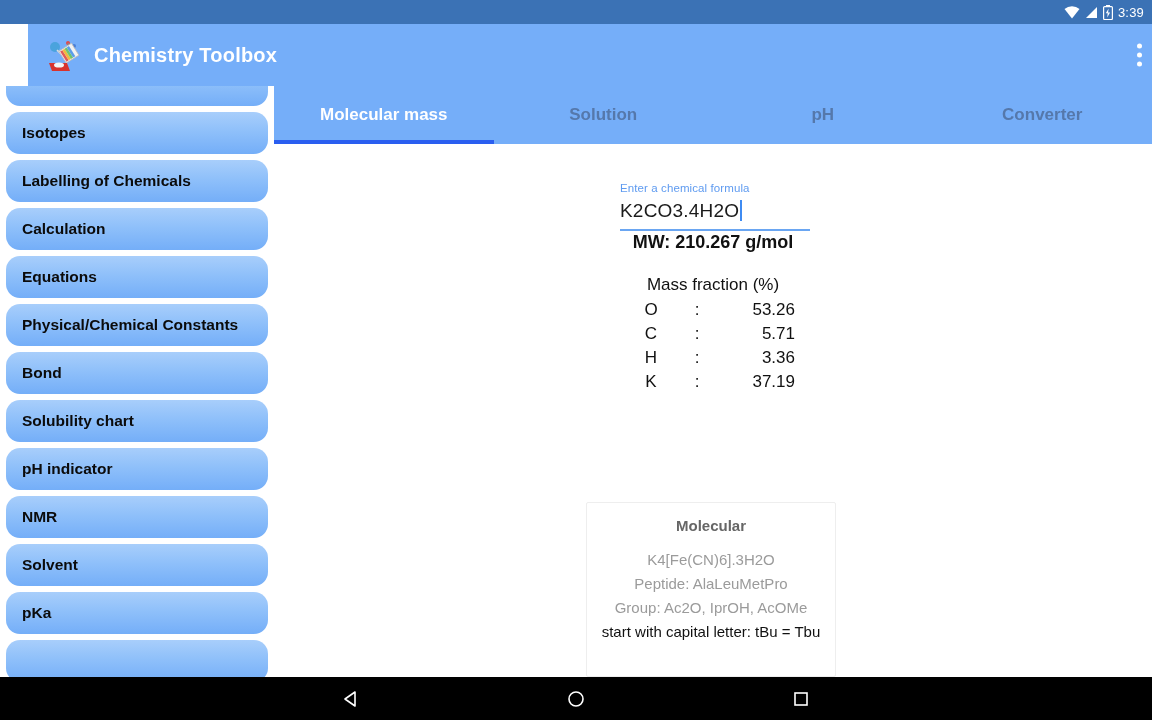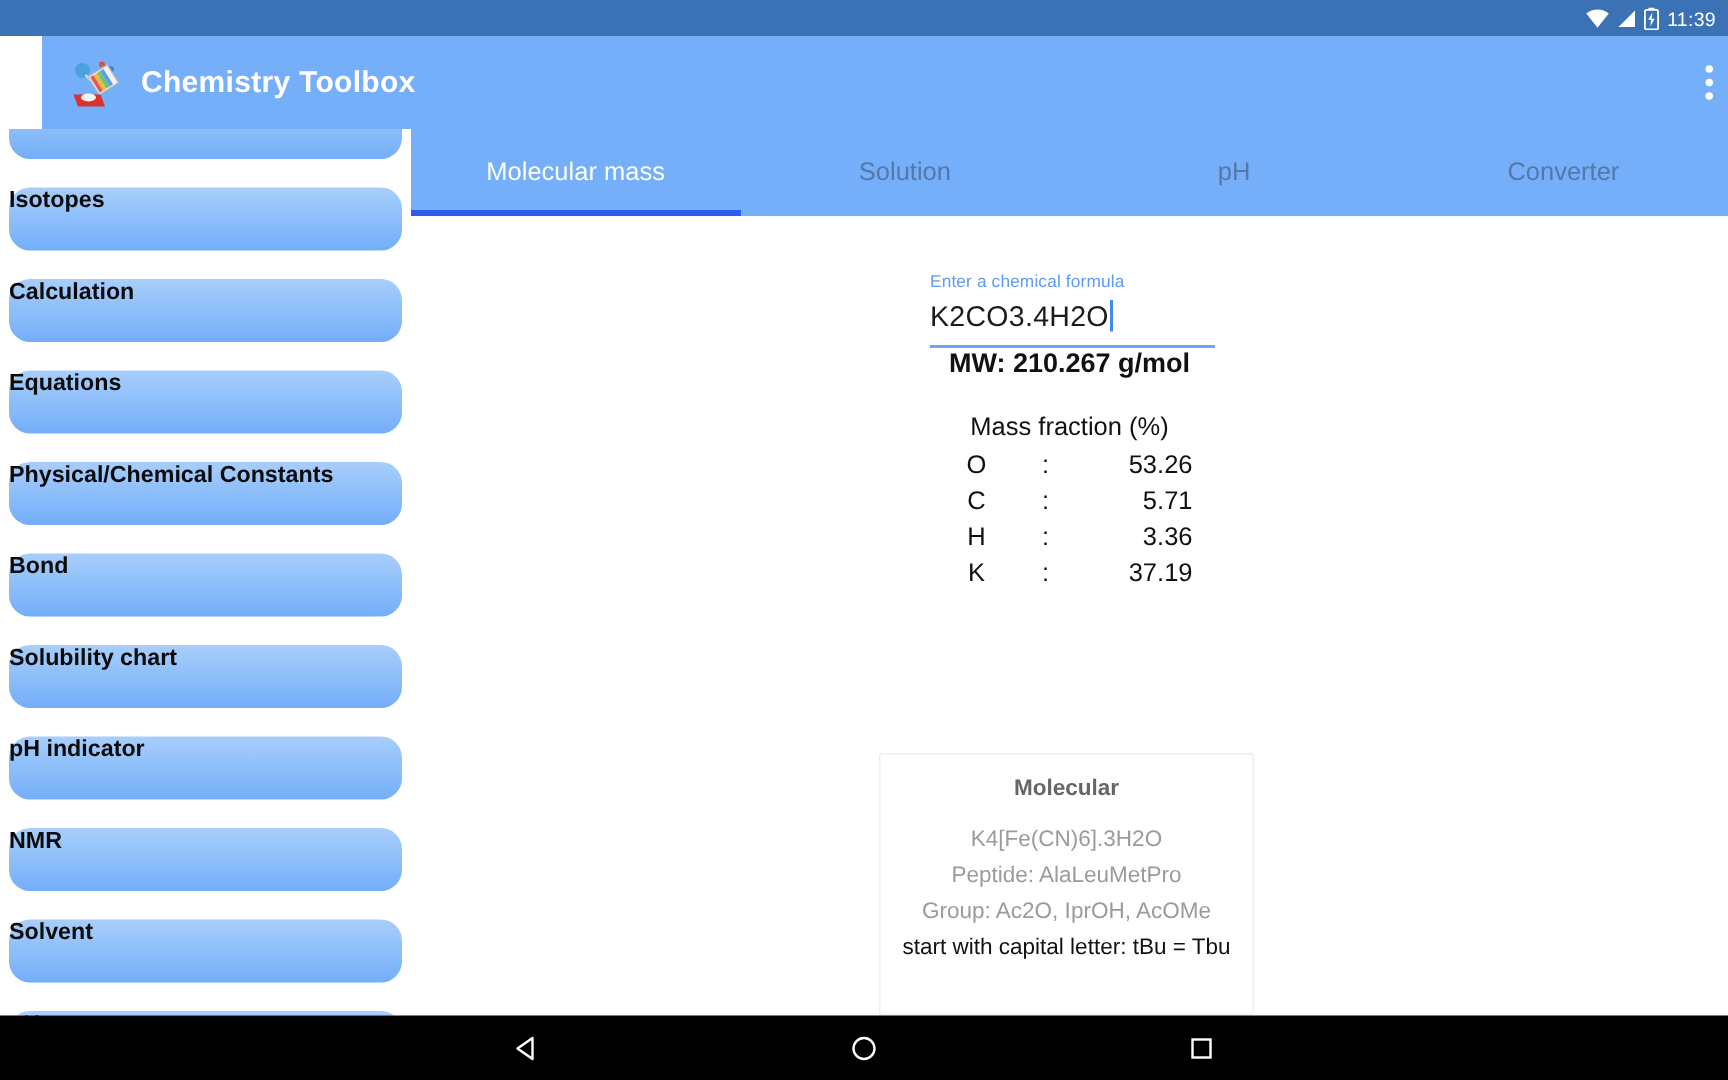--- a/index.html
+++ b/index.html
@@ -37,37 +37,38 @@
   }
   .overflow span { width:5px; height:5px; border-radius:50%; background:#ffffff; display:block; }
 
   
   .sidebar {
     position:absolute; top:86px; left:0; width:274px; height:591px;
     background:#ffffff; overflow:hidden;
   }
   .side-list { position:absolute; top:-22px; left:0; width:274px; }
   .side-item {
-    height:42px; margin:0 6px 19px 6px;
+    height:42px; margin:0 6px 6px 6px;
     background:linear-gradient(to bottom,#a8cefb 0%,#8fc0fa 45%,#74aef8 100%);
     border-radius:14px;
-    display:flex; align-items:flex-start;
+    display:flex; align-items:center;
+    padding-left:16px;
     color:#0b0b0b; font-size:15.5px; font-weight:bold;
     cursor:pointer; white-space:nowrap;
   }
 
   
   .tabbar {
     position:absolute; top:86px; left:274px; width:878px; height:58px;
     background:#75aef9;
   }
   .tabs { display:flex; height:100%; width:100%; }
   .tab {
     flex:1; display:flex; align-items:center; justify-content:center;
-    font-size:17px; font-weight:normal; cursor:pointer; position:relative;
+    font-size:17px; font-weight:bold; cursor:pointer; position:relative;
     color:#5578ab;
   }
   .tab.active { color:#ffffff; }
   .tab.active::after {
     content:""; position:absolute; left:0; right:0; bottom:0;
     height:4px; background:#2a5ef0;
   }
 
   
   .content {
@@ -144,21 +145,21 @@
           <path d="M12 1 L12 12 L1 12 Z" fill="#ffffff"></path>
         </svg>
     </span>
     <span class="sb-icon">
       <svg width="10" height="15" viewBox="0 0 10 15">
         <rect x="3" y="0" width="4" height="1.6" fill="#ffffff"></rect>
         <rect x="0.6" y="1.6" width="8.8" height="13" rx="1" fill="none" stroke="#ffffff" stroke-width="1.2"></rect>
         <path d="M5.6 3.4 L2.8 8.2 L4.7 8.2 L4.2 12.6 L7.1 7.5 L5.1 7.5 Z" fill="#ffffff"></path>
       </svg>
     </span>
-    <span class="sb-time">11:39</span>
+    <span class="sb-time">3:39</span>
   </div>
 
   <div class="appbar">
     <div class="app-icon">
       <svg width="38" height="38" viewBox="0 0 38 38">
         <circle cx="9" cy="11" r="5" fill="#4aa3dd"></circle>
         <line x1="11" y1="14" x2="17" y2="20" stroke="#dddddd" stroke-width="1.6"></line>
         <circle cx="22" cy="7" r="2" fill="#e04b4b"></circle>
         <circle cx="28" cy="10" r="2" fill="#4a7fd8"></circle>
         <circle cx="24" cy="13" r="2" fill="#e8c33a"></circle>
@@ -183,20 +184,23 @@
     </div>
   </div>
 
   <div class="sidebar">
     <div class="side-list" id="side-list">
         <div class="side-item">
           <span></span>
         </div>
         <div class="side-item">
           <span>Isotopes</span>
+        </div>
+        <div class="side-item">
+          <span>Labelling of Chemicals</span>
         </div>
         <div class="side-item">
           <span>Calculation</span>
         </div>
         <div class="side-item">
           <span>Equations</span>
         </div>
         <div class="side-item">
           <span>Physical/Chemical Constants</span>
         </div>

